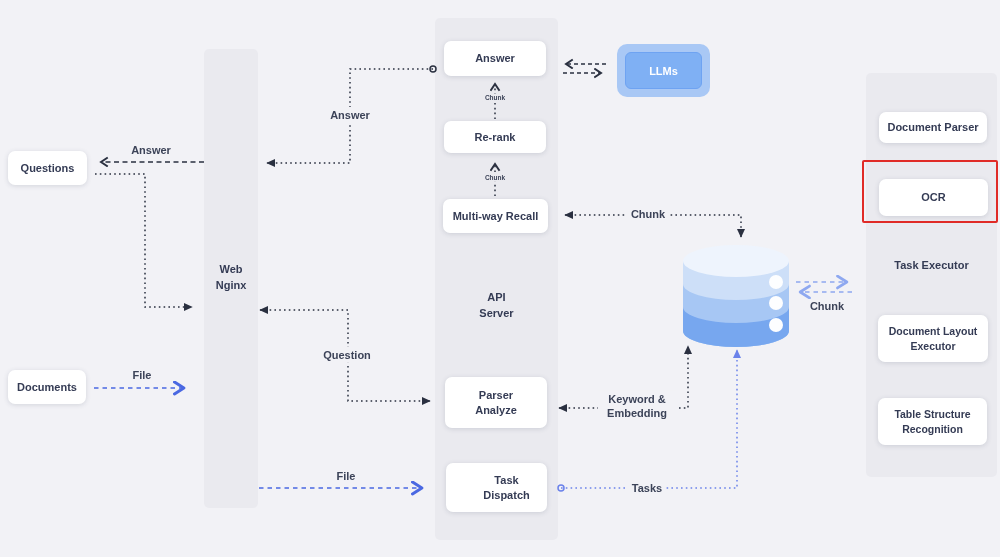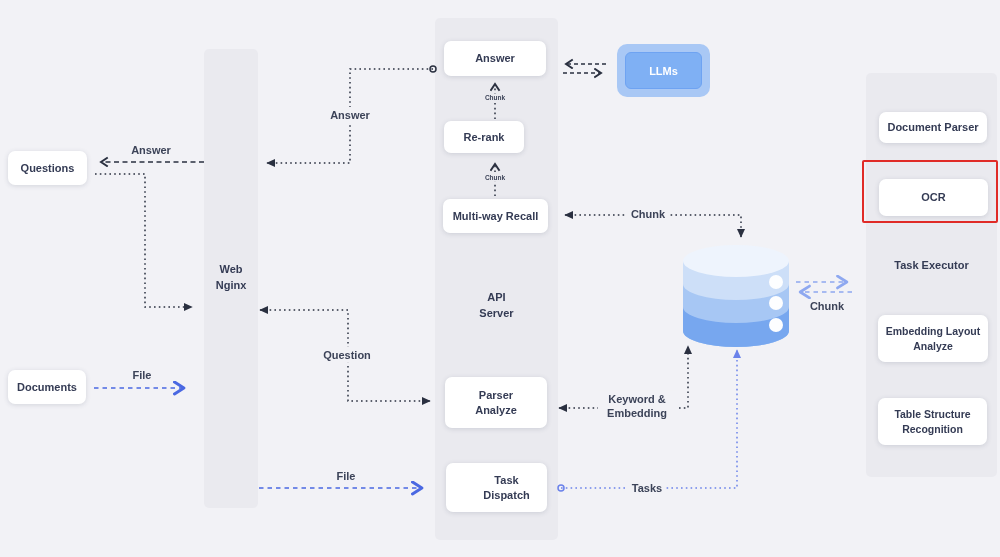--- a/index.html
+++ b/index.html
@@ -133,40 +133,40 @@
 
 <div class="node" style="left:8px;top:151px;width:79px;height:34px;">
     <span>Questions</span>
   </div>
 <div class="node" style="left:8px;top:370px;width:78px;height:34px;">
     <span>Documents</span>
   </div>
 <div class="node" style="left:444px;top:41px;width:102px;height:35px;">
     <span>Answer</span>
   </div>
-<div class="node" style="left:444px;top:121px;width:80px;height:32px;">
+<div class="node" style="left:444px;top:121px;width:102px;height:32px;">
     <span>Re-rank</span>
   </div>
 <div class="node" style="left:443px;top:199px;width:105px;height:34px;">
     <span>Multi-way Recall</span>
   </div>
 <div class="node" style="left:445px;top:377px;width:102px;height:51px;">
     <span style="width:55px;">Parser Analyze</span>
   </div>
 <div class="node" style="left:446px;top:463px;width:101px;height:49px;padding-left:24px;">
     <span>Task Dispatch</span>
   </div>
 <div class="node" style="left:879px;top:112px;width:108px;height:31px;">
     <span>Document Parser</span>
   </div>
 <div class="node" style="left:879px;top:179px;width:109px;height:37px;">
     <span>OCR</span>
   </div>
 <div class="node" style="left:878px;top:315px;width:110px;height:47px;font-size:10.5px;">
-    <span style="width:100px;">Embedding Layout Analyze</span>
+    <span style="width:100px;">Document Layout Executor</span>
   </div>
 <div class="node" style="left:878px;top:398px;width:109px;height:47px;font-size:10.5px;">
     <span style="width:95px;">Table Structure Recognition</span>
   </div>
 
 <div id="llms-outer">
   <div id="llms-inner">
       <span>LLMs</span>
     </div>
 </div>

